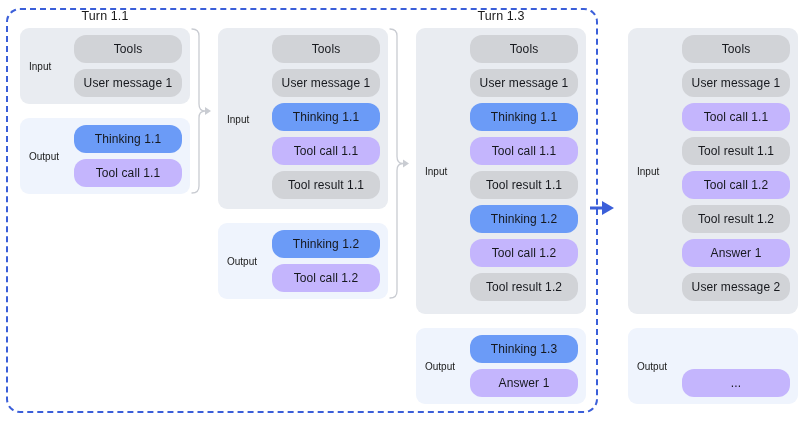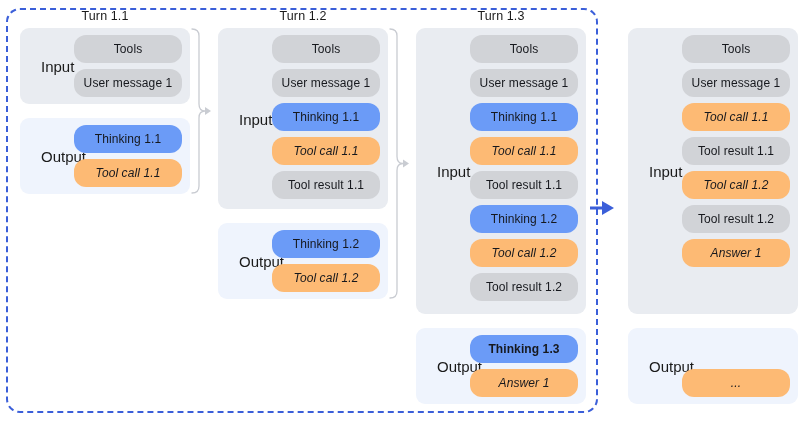--- a/index.html
+++ b/index.html
@@ -37,42 +37,42 @@
   .panel{
     position:absolute;
     border-radius:9px;
     box-sizing:border-box;
   }
   .panel.input{background:#e9ecf1;}
   .panel.output{background:#eff4fd;}
 
   .panel-label{
     position:absolute;
-    left:21px;
-    font-size:15px;
+    left:9px;
+    font-size:10px;
     color:#1a1a1a;
     white-space:nowrap;
     transform:translateY(-50%);
   }
 
   .chip{
     position:absolute;
     border-radius:12px;
     box-sizing:border-box;
     display:flex;
     align-items:center;
     justify-content:center;
     font-size:12px;
     color:#16181d;
     white-space:nowrap;
     letter-spacing:.1px;
   }
   .chip.gray{background:#d1d3d7;}
   .chip.blue{background:#6b9bf7;}
-  .chip.lightblue{background:#fdba74;font-style:italic;}
+  .chip.lightblue{background:#c4b5fd;}
 
   .bracket{position:absolute;pointer-events:none;}
   .turn-arrow{position:absolute;pointer-events:none;}
 </style>
 </head>
 <body>
 
 <div id="stage">
     <div class="session-box" style="left: 6px; top: 8px; width: 592px; height: 405px;"></div>
     <div class="turn-col" style="left: 20px; top: 0px; width: 170px; height: 308px;">
@@ -82,21 +82,20 @@
         <div class="chip gray" style="left: 54px; top: 7px; width: 108px; height: 28px;">Tools</div>
         <div class="chip gray" style="left: 54px; top: 41px; width: 108px; height: 28px;">User message 1</div>
       </div>
       <div class="panel output" style="left: 0px; top: 118px; width: 170px; height: 76px;">
         <div class="panel-label" style="top: 38px;">Output</div>
         <div class="chip blue" style="left: 54px; top: 7px; width: 108px; height: 28px;">Thinking 1.1</div>
         <div class="chip lightblue" style="left: 54px; top: 41px; width: 108px; height: 28px;">Tool call 1.1</div>
       </div>
     </div>
     <div class="turn-col" style="left: 218px; top: 0px; width: 170px; height: 421px;">
-      <div class="turn-title" style="top: 9px;">Turn 1.2</div>
       <div class="panel input" style="left: 0px; top: 28px; width: 170px; height: 181px;">
         <div class="panel-label" style="top: 90.5px;">Input</div>
         <div class="chip gray" style="left: 54px; top: 7px; width: 108px; height: 28px;">Tools</div>
         <div class="chip gray" style="left: 54px; top: 41px; width: 108px; height: 28px;">User message 1</div>
         <div class="chip blue" style="left: 54px; top: 75px; width: 108px; height: 28px;">Thinking 1.1</div>
         <div class="chip lightblue" style="left: 54px; top: 109px; width: 108px; height: 28px;">Tool call 1.1</div>
         <div class="chip gray" style="left: 54px; top: 143px; width: 108px; height: 28px;">Tool result 1.1</div>
       </div>
       <div class="panel output" style="left: 0px; top: 223px; width: 170px; height: 76px;">
         <div class="panel-label" style="top: 38px;">Output</div>
@@ -112,34 +111,35 @@
         <div class="chip gray" style="left: 54px; top: 41px; width: 108px; height: 28px;">User message 1</div>
         <div class="chip blue" style="left: 54px; top: 75px; width: 108px; height: 28px;">Thinking 1.1</div>
         <div class="chip lightblue" style="left: 54px; top: 109px; width: 108px; height: 28px;">Tool call 1.1</div>
         <div class="chip gray" style="left: 54px; top: 143px; width: 108px; height: 28px;">Tool result 1.1</div>
         <div class="chip blue" style="left: 54px; top: 177px; width: 108px; height: 28px;">Thinking 1.2</div>
         <div class="chip lightblue" style="left: 54px; top: 211px; width: 108px; height: 28px;">Tool call 1.2</div>
         <div class="chip gray" style="left: 54px; top: 245px; width: 108px; height: 28px;">Tool result 1.2</div>
       </div>
       <div class="panel output" style="left: 0px; top: 328px; width: 170px; height: 76px;">
         <div class="panel-label" style="top: 38px;">Output</div>
-        <div class="chip blue" style="left: 54px; top: 7px; width: 108px; height: 28px; font-weight: bold;">Thinking 1.3</div>
+        <div class="chip blue" style="left: 54px; top: 7px; width: 108px; height: 28px;">Thinking 1.3</div>
         <div class="chip lightblue" style="left: 54px; top: 41px; width: 108px; height: 28px;">Answer 1</div>
       </div>
     </div>
     <div class="turn-col" style="left: 628px; top: 0px; width: 170px; height: 421px;">
       <div class="panel input" style="left: 0px; top: 28px; width: 170px; height: 286px;">
         <div class="panel-label" style="top: 143px;">Input</div>
         <div class="chip gray" style="left: 54px; top: 7px; width: 108px; height: 28px;">Tools</div>
         <div class="chip gray" style="left: 54px; top: 41px; width: 108px; height: 28px;">User message 1</div>
         <div class="chip lightblue" style="left: 54px; top: 75px; width: 108px; height: 28px;">Tool call 1.1</div>
         <div class="chip gray" style="left: 54px; top: 109px; width: 108px; height: 28px;">Tool result 1.1</div>
         <div class="chip lightblue" style="left: 54px; top: 143px; width: 108px; height: 28px;">Tool call 1.2</div>
         <div class="chip gray" style="left: 54px; top: 177px; width: 108px; height: 28px;">Tool result 1.2</div>
         <div class="chip lightblue" style="left: 54px; top: 211px; width: 108px; height: 28px;">Answer 1</div>
+        <div class="chip gray" style="left: 54px; top: 245px; width: 108px; height: 28px;">User message 2</div>
       </div>
       <div class="panel output" style="left: 0px; top: 328px; width: 170px; height: 76px;">
         <div class="panel-label" style="top: 38px;">Output</div>
         <div class="chip lightblue" style="left: 54px; top: 41px; width: 108px; height: 28px;">...</div>
       </div>
     </div>
     <div class="bracket" style="left: 191px; top: 28px; width: 20px; height: 166px;"><svg width="20" height="166" viewBox="0 0 20 166">
         <path d="M 1,1 Q 8,1 8,8 L 8,76 Q 8,83 14,83 Q 8,83 8,90 L 8,158 Q 8,165 1,165" fill="none" stroke="#c9ccd2" stroke-width="1.3" stroke-linecap="round"></path>
         <polygon points="14,79 20,83 14,87" fill="#c9ccd2"></polygon>
       </svg></div>

